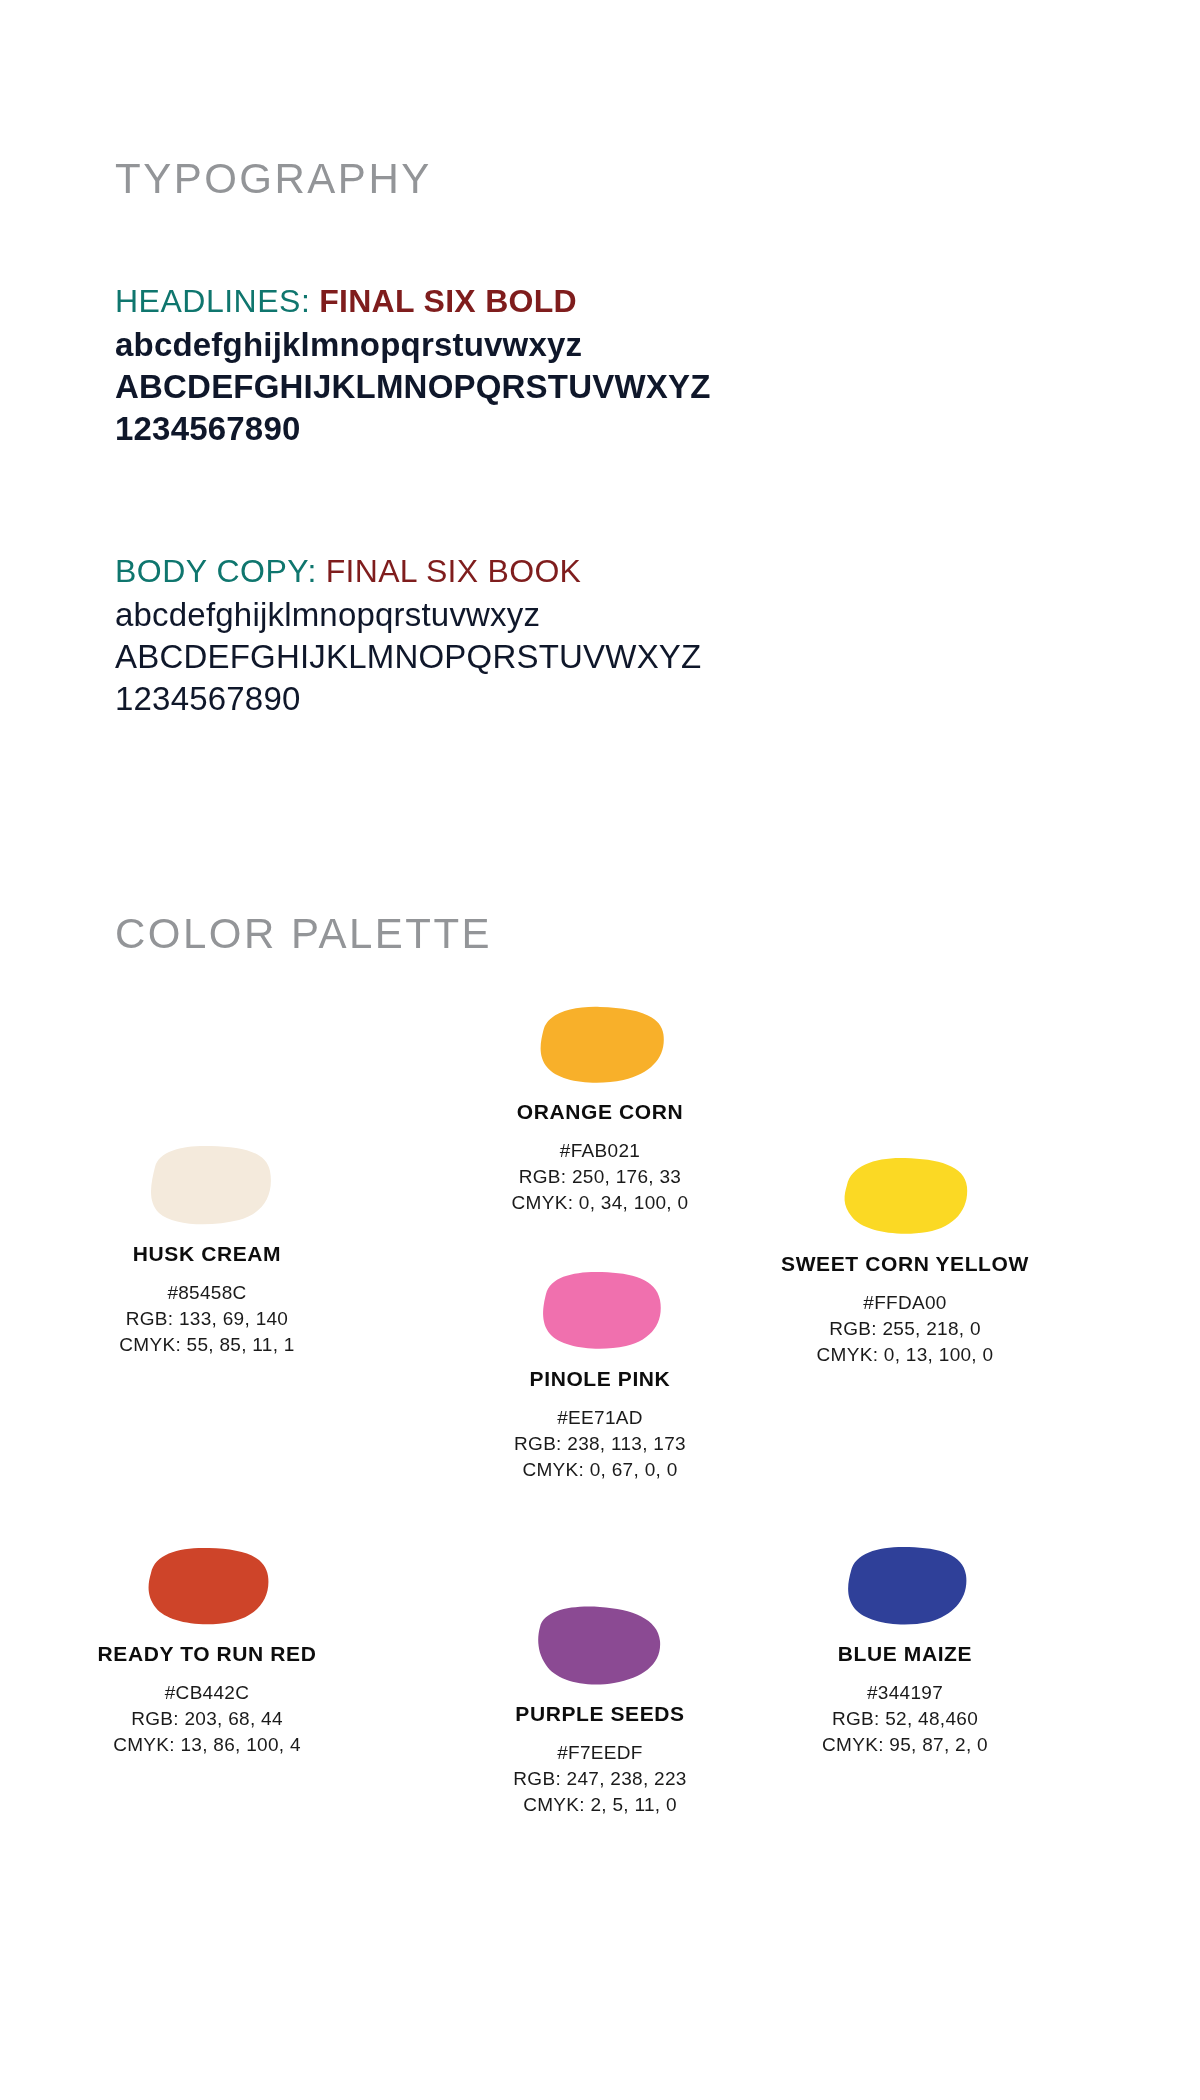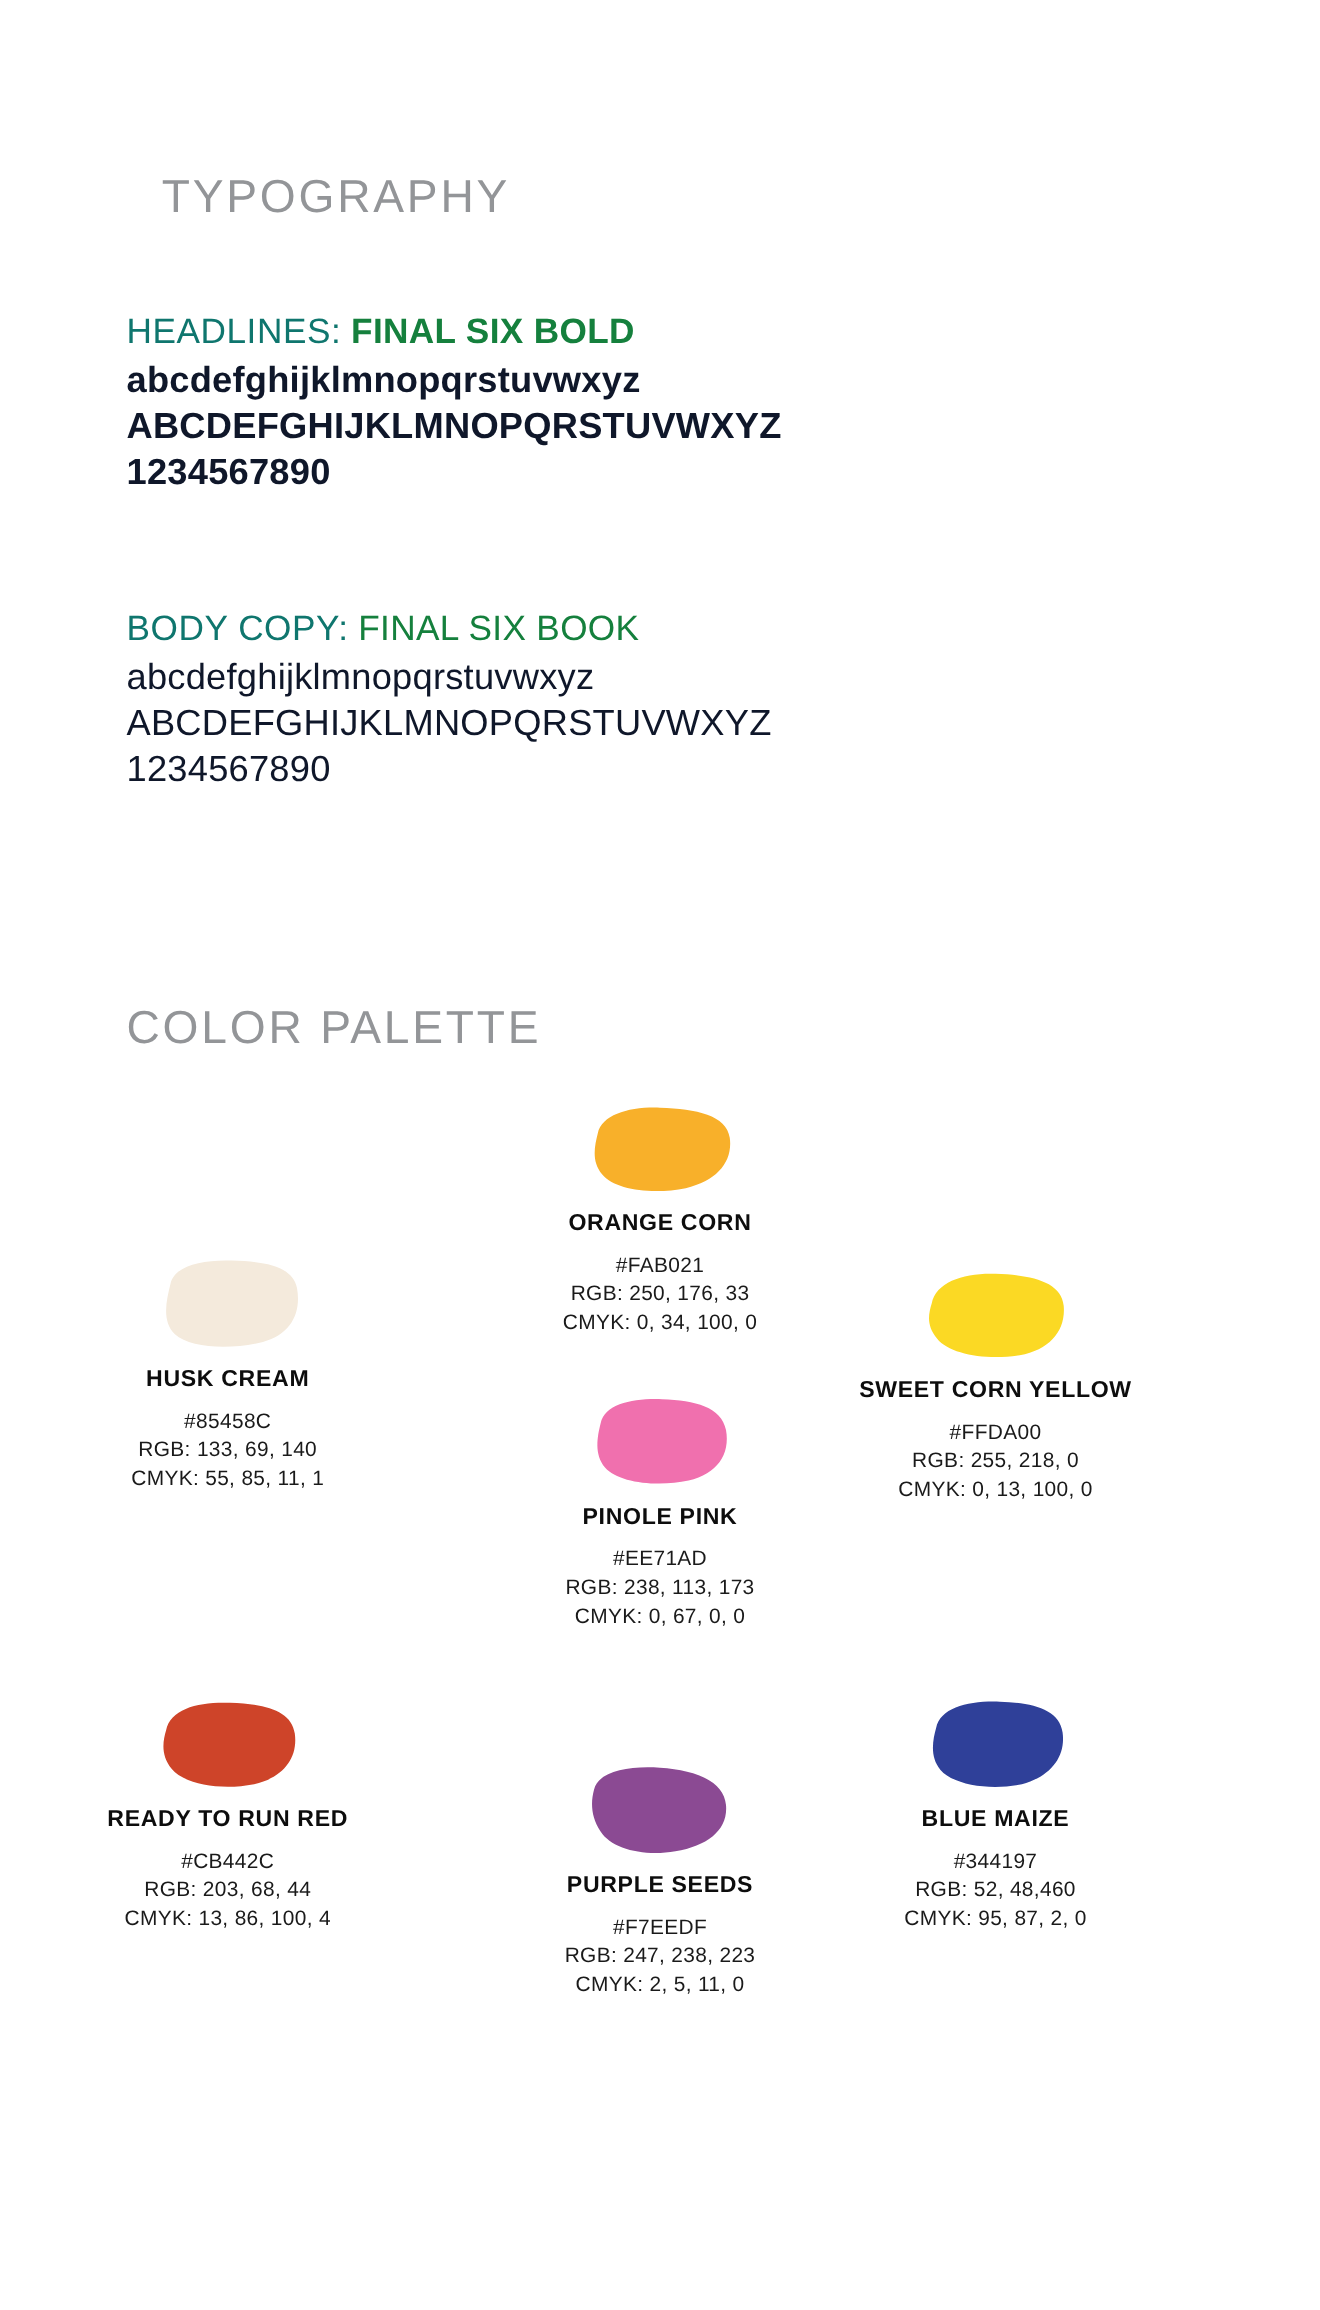--- a/index.html
+++ b/index.html
@@ -24,21 +24,21 @@
   
   .section-heading {
     position: absolute;
     left: 115px;
     font-size: 42px;
     font-weight: 400;
     letter-spacing: 2.5px;
     color: #939598;
     font-family: "Liberation Sans", sans-serif;
   }
-  #typography-heading { top: 155px; margin-left: 32px; }
+  #typography-heading { top: 155px; }
   #palette-heading { top: 910px; }
 
   
   .type-spec {
     position: absolute;
     left: 115px;
     width: 900px;
   }
   #spec-headlines { top: 278px; }
   #spec-body { top: 548px; }
@@ -47,21 +47,21 @@
     font-size: 32px;
     line-height: 46px;
     white-space: nowrap;
   }
   .spec-label {
     color: #0f766e;
     font-weight: 400;
     letter-spacing: 0.5px;
   }
   .spec-value {
-    color: #15803d;
+    color: #7f1d1d;
     letter-spacing: 0.3px;
   }
   #spec-headlines .spec-value { font-weight: 700; }
   #spec-body .spec-value { font-weight: 400; }
 
   .spec-line {
     color: #0f172a;
     font-size: 33px;
     line-height: 42px;
     letter-spacing: 0.2px;

